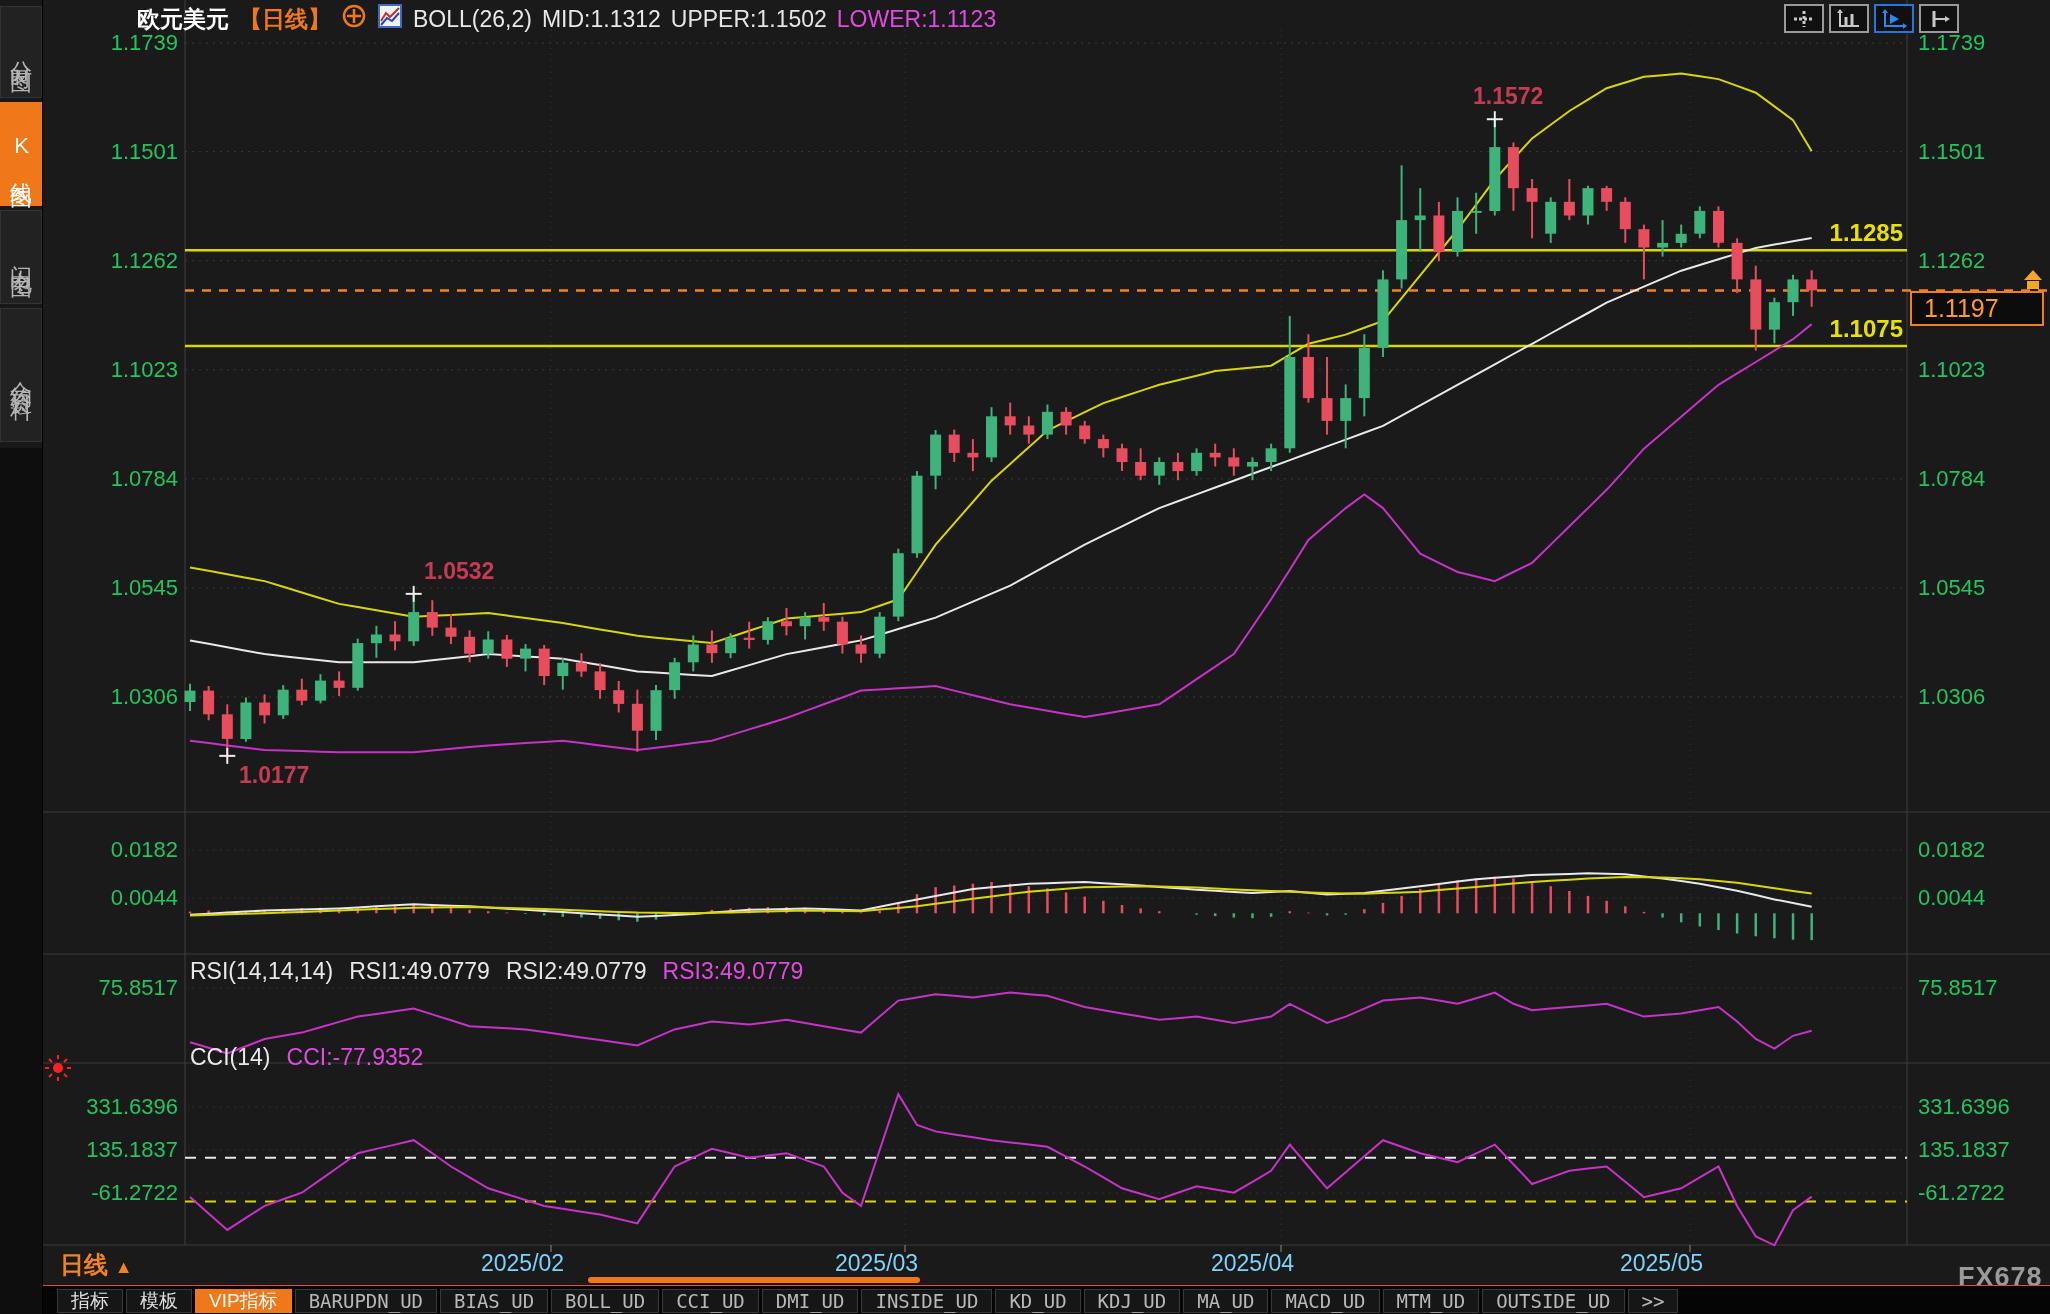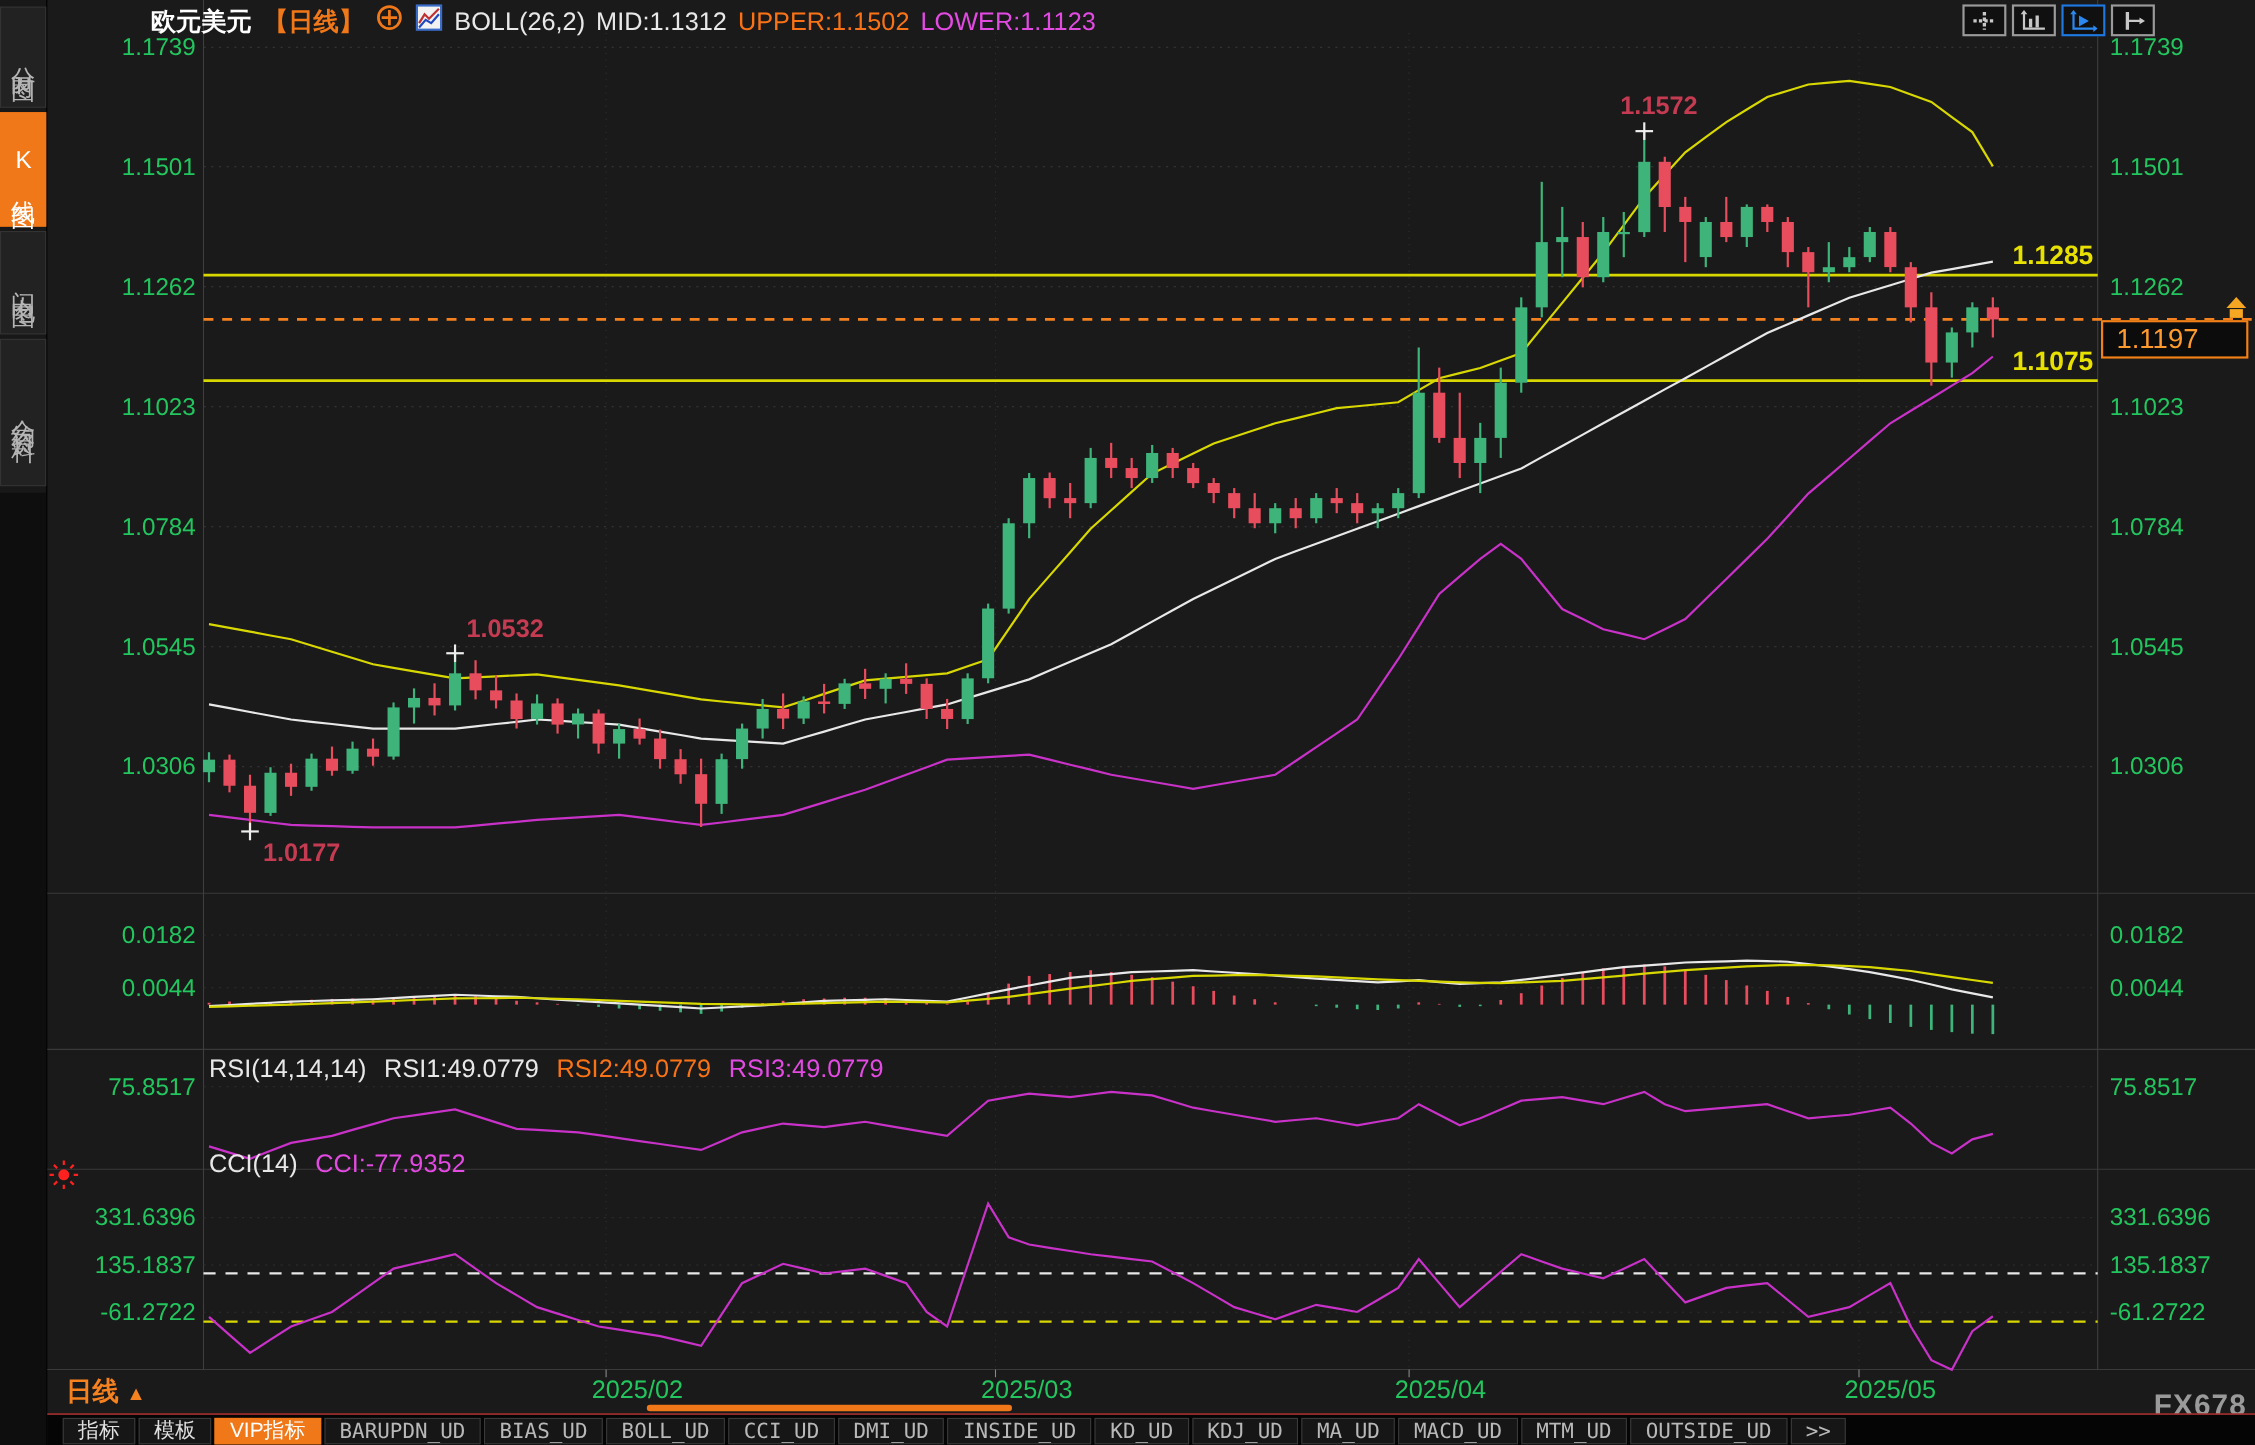--- a/index.html
+++ b/index.html
@@ -10,32 +10,32 @@
   .side-item{position:absolute;left:0;width:42px;display:flex;align-items:center;justify-content:center;
       writing-mode:vertical-lr;text-orientation:upright;color:#b5b5b5;font-size:22px;letter-spacing:6px;
       background:#222;border:1px solid #333;box-sizing:border-box;cursor:pointer;}
   .side-item.active{background:#f07818;color:#fff;border-color:#f07818;}
   #sidebar-lower{position:absolute;left:0;top:448px;width:42px;height:866px;background:#0e0e0e;}
   
   #header{position:absolute;left:137px;top:4px;height:30px;display:flex;align-items:center;gap:10px;z-index:30;font-size:23px;white-space:nowrap;}
   .hd-symbol{color:#fff;font-weight:bold;}
   .hd-period{color:#f07818;font-weight:bold;}
   .hd-white{color:#e8e8e8;}
-  .hd-yellow{color:#f97316;text-align:center;}
+  .hd-yellow{color:#e5e5e5;text-align:center;}
   .hd-magenta{color:#e24ae2;}
   
   #toolbar{position:absolute;left:1784px;top:4px;display:flex;gap:5px;z-index:40;}
   .tb-btn{width:40px;height:29px;background:#101010;border:2px solid #9a9a9a;box-sizing:border-box;
       display:flex;align-items:center;justify-content:center;cursor:pointer;}
   .tb-btn.active{border-color:#1e78e0;}
   
   .axis-label{position:absolute;font-size:22px;color:#22c55e;white-space:nowrap;line-height:24px;}
   .axis-label.l{left:48px;width:130px;text-align:right;}
   .axis-label.r{left:1918px;width:132px;text-align:left;}
-  .date-label{position:absolute;top:1250px;width:140px;text-align:right;font-size:23px;color:#22c55e;}
+  .date-label{position:absolute;top:1250px;width:140px;text-align:left;font-size:23px;color:#7dd3fc;}
   .anno{position:absolute;font-size:23px;font-weight:bold;color:#c53b52;white-space:nowrap;z-index:20;}
   .lvl-label{position:absolute;left:1745px;width:158px;text-align:right;font-size:24px;font-weight:bold;color:#e8e100;z-index:20;}
   #last-price-box{position:absolute;left:1910px;top:291px;width:134px;height:35px;background:#0c0c0c;
       border:2px solid #f08018;box-sizing:border-box;color:#ff9a2e;font-size:25px;line-height:31px;padding-left:12px;z-index:25;}
   .ind-header{position:absolute;left:190px;display:flex;gap:16px;font-size:23px;white-space:nowrap;z-index:20;}
   #period-label{position:absolute;left:60px;top:1249px;color:#f5821f;font-size:24px;font-weight:bold;cursor:pointer;z-index:20;}
   #period-label .tri{font-size:18px;}
   #watermark{position:absolute;left:1958px;top:1262px;color:#9a9a9a;font-size:27px;font-weight:bold;letter-spacing:1px;}
   #scroll-thumb{position:absolute;left:588px;top:1277px;width:332px;height:6px;background:#f07818;border-radius:3px;cursor:pointer;z-index:20;}
   

